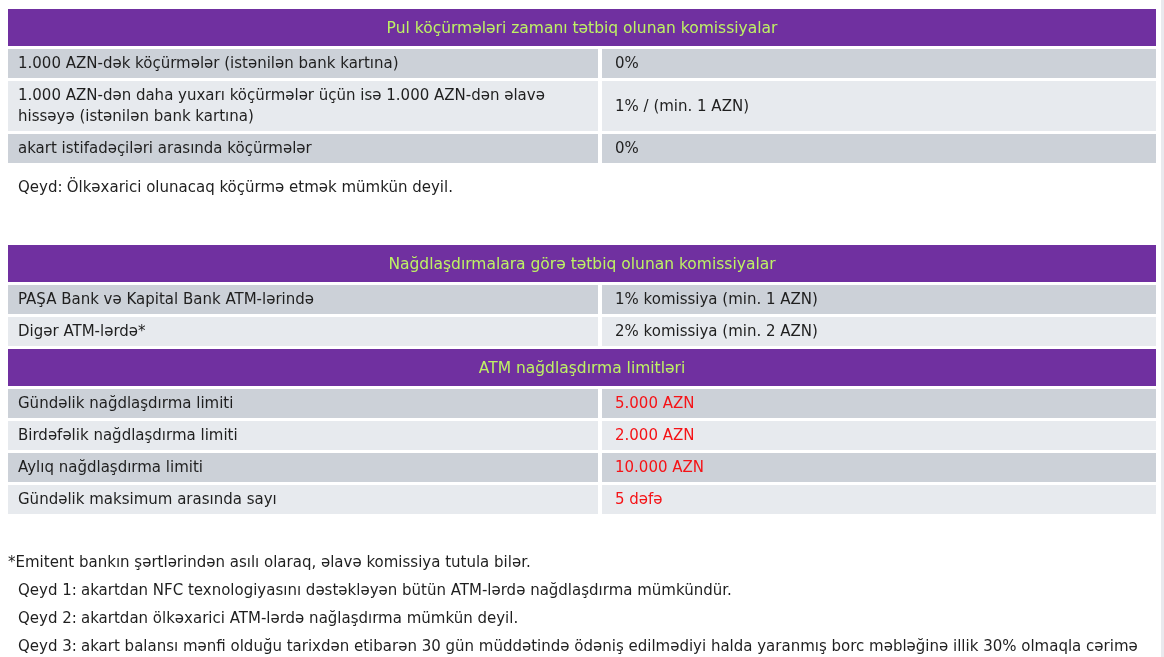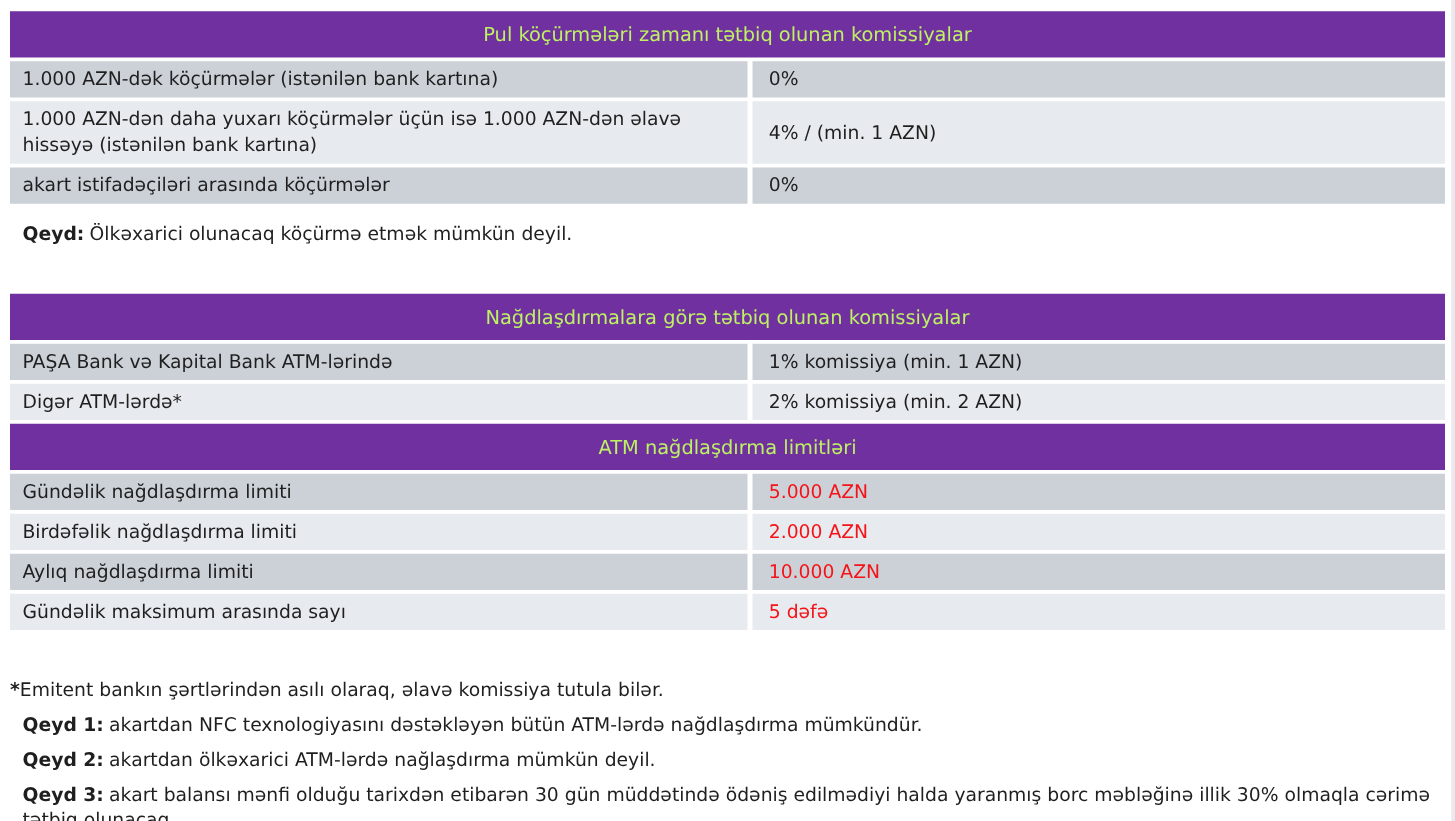--- a/index.html
+++ b/index.html
@@ -44,44 +44,44 @@
   }
   .cell.label{ padding:4px 14px 4px 10px; }
   .cell.value{ padding:4px 10px 4px 13px; }
   .shade-a{ background:var(--row-dark); }
   .shade-b{ background:var(--row-light); }
   .red{ color:var(--red); }
   .note{
     margin:14px 0 0 10px;
     line-height:20px;
   }
-  .bold{ font-weight:bold; }
+  .bold{ font-weight:normal; }
   .gap-text{ margin-left:0.28em; }
-  .section-2{ margin-top:38px; }
+  .section-2{ margin-top:48px; }
   .footnotes{ margin-top:38px; }
   .footnote{ margin-bottom:8px; line-height:20px; }
   .footnote.indent{ margin-left:10px; }
 </style>
 </head>
 <body>
 
 <div class="page">
 
   <div>
     <div class="band">
       <span>Pul köçürmələri zamanı tətbiq olunan komissiyalar</span>
     </div>
 
     <div class="t-row">
       <div class="cell label shade-a">1.000 AZN-dək köçürmələr (istənilən bank kartına)</div>
       <div class="cell value shade-a">0%</div>
     </div>
     <div class="t-row">
       <div class="cell label shade-b">1.000 AZN-dən daha yuxarı köçürmələr üçün isə 1.000 AZN-dən əlavə hissəyə (istənilən bank kartına)</div>
-      <div class="cell value shade-b">4% / (min. 1 AZN)</div>
+      <div class="cell value shade-b">1% / (min. 1 AZN)</div>
     </div>
     <div class="t-row">
       <div class="cell label shade-a">akart istifadəçiləri arasında köçürmələr</div>
       <div class="cell value shade-a">0%</div>
     </div>
 
     <p class="note">
       <span class="bold">Qeyd:</span><span class="gap-text">Ölkəxarici olunacaq köçürmə etmək mümkün deyil.</span>
     </p>
   </div>

